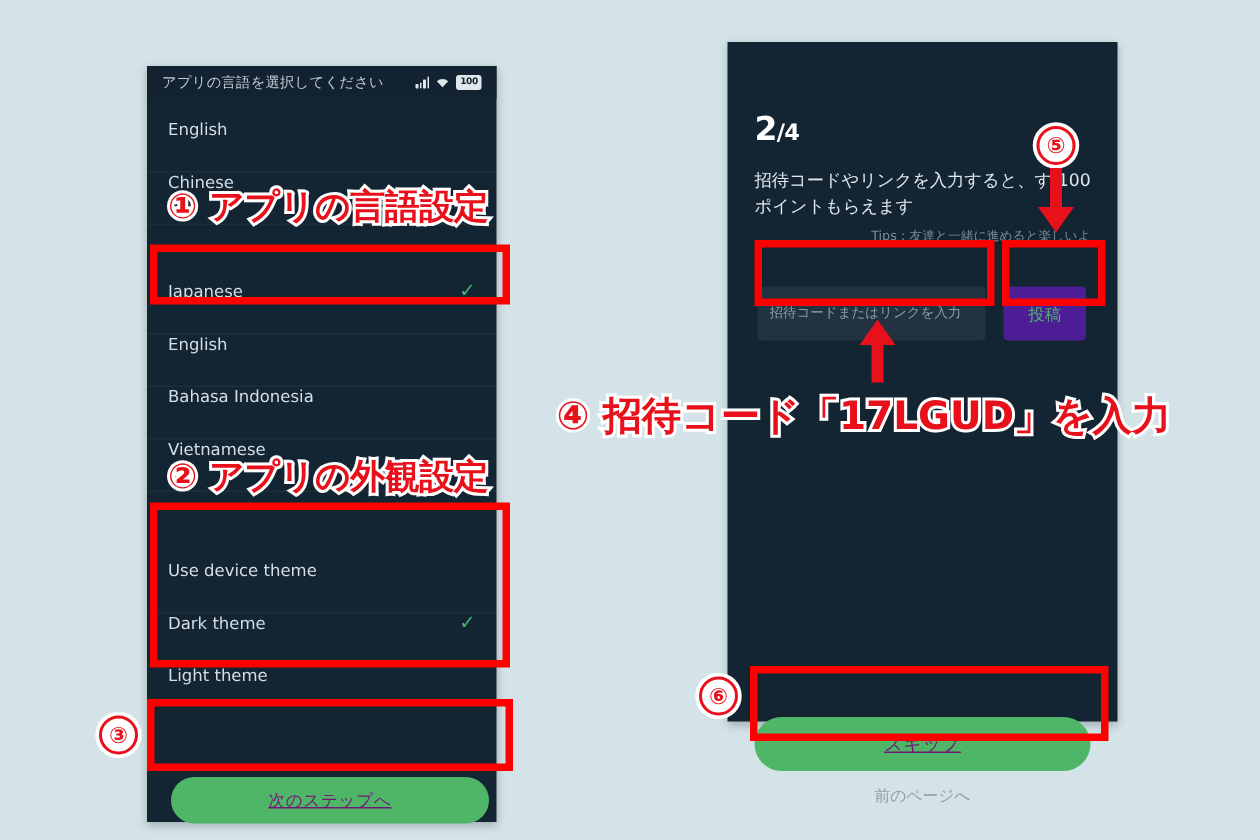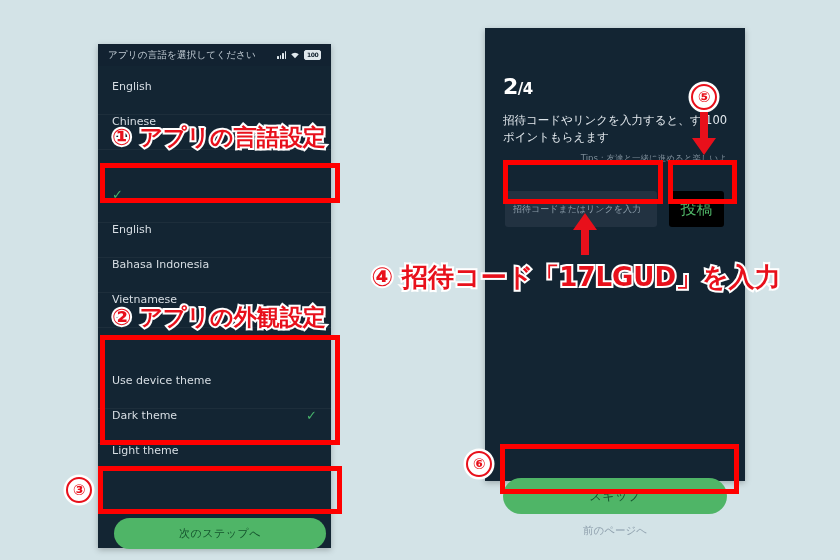--- a/index.html
+++ b/index.html
@@ -59,22 +59,22 @@
   .check{color:#46b36b;font-size:13px;line-height:1;}
 
   
   #theme-list{top:330px;}
   #theme-list .row{border-bottom:1px solid rgba(255,255,255,.045);}
   #theme-list .row:last-child{border-bottom:none;}
 
   
   .pill{
     position:absolute;border-radius:22px;background:#4fb567;
-    color:#14532d;display:flex;align-items:center;justify-content:center;
-    font-size:11px;letter-spacing:.5px;
+    color:#701a75;display:flex;align-items:center;justify-content:center;
+    font-size:11px;letter-spacing:.5px;text-decoration:underline;
   }
   #next-step-button{left:16px;top:474px;width:212px;height:31px;}
   #skip-button{left:18px;top:450px;width:224px;height:36px;font-size:12px;}
 
   #prev-page-link{
     position:absolute;left:0;top:496px;width:100%;text-align:center;
     color:#8fa0ad;font-size:10.5px;
   }
 
   
@@ -95,22 +95,22 @@
   #invite-input{
     position:absolute;left:20px;top:163px;width:152px;height:36px;
     background:#223241;border:none;border-radius:3px;
     color:#8fa0ac;font-size:9px;
     font-family:"DejaVu Sans","Liberation Sans",sans-serif;
     padding:0 8px;box-sizing:border-box;
   }
   #invite-input::placeholder{color:#8c9daa;}
   #submit-button{
     position:absolute;left:184px;top:163px;width:55px;height:36px;
-    background:#000000;border:none;border-radius:3px;
-    color:#4fb567;font-size:16px;
+    background:#4c1d95;border:none;border-radius:3px;
+    color:#4fb567;font-size:11px;
     font-family:"DejaVu Sans","Liberation Sans",sans-serif;
     display:flex;align-items:center;justify-content:center;cursor:pointer;
   }
 
   
   .redbox{
     position:absolute;border:5px solid #ff0000;box-sizing:border-box;
     pointer-events:none;
   }
   #box-japanese{left:100px;top:163px;width:240px;height:40px;}
@@ -176,20 +176,21 @@
     </div>
 
     <div class="list" id="language-list" style="top:36px;">
       <div class="row">
         <span class="label">English</span>
       </div>
       <div class="row">
         <span class="label">Chinese</span>
       </div>
       <div class="row" style="margin-top:38px;">
+        <span class="label">Japanese</span>
         <span class="check">✓</span>
       </div>
       <div class="row">
         <span class="label">English</span>
       </div>
       <div class="row">
         <span class="label">Bahasa Indonesia</span>
       </div>
       <div class="row">
         <span class="label">Vietnamese</span>

